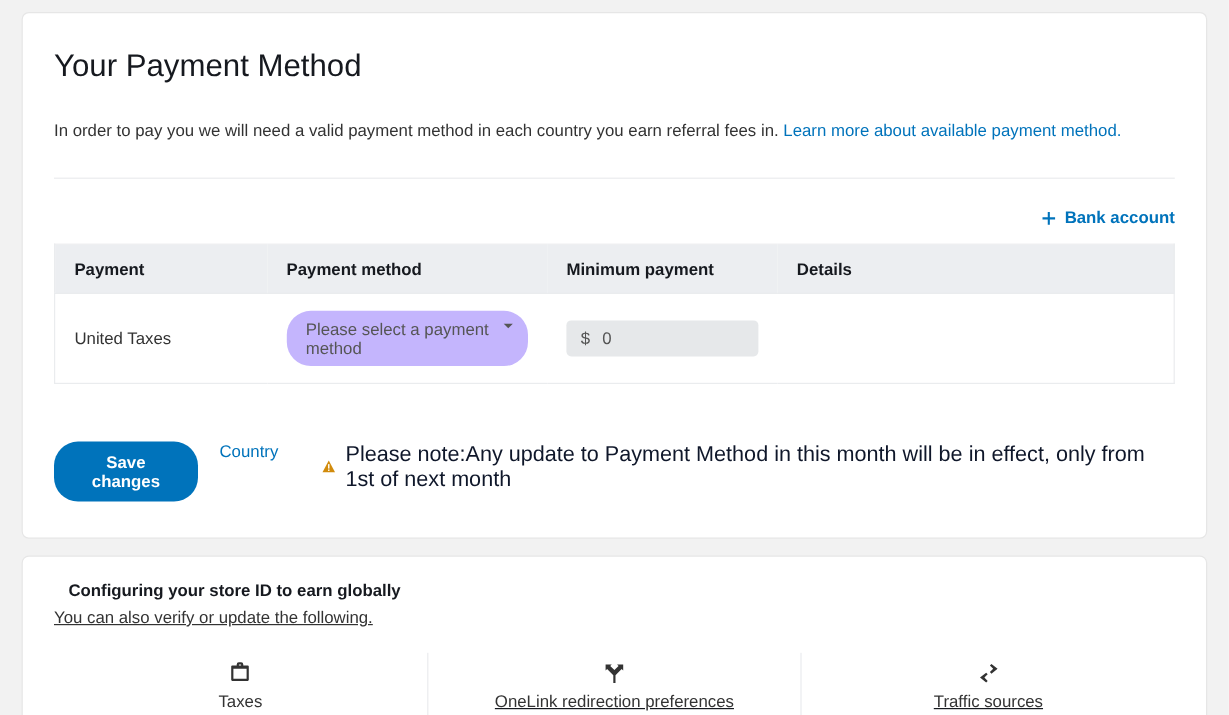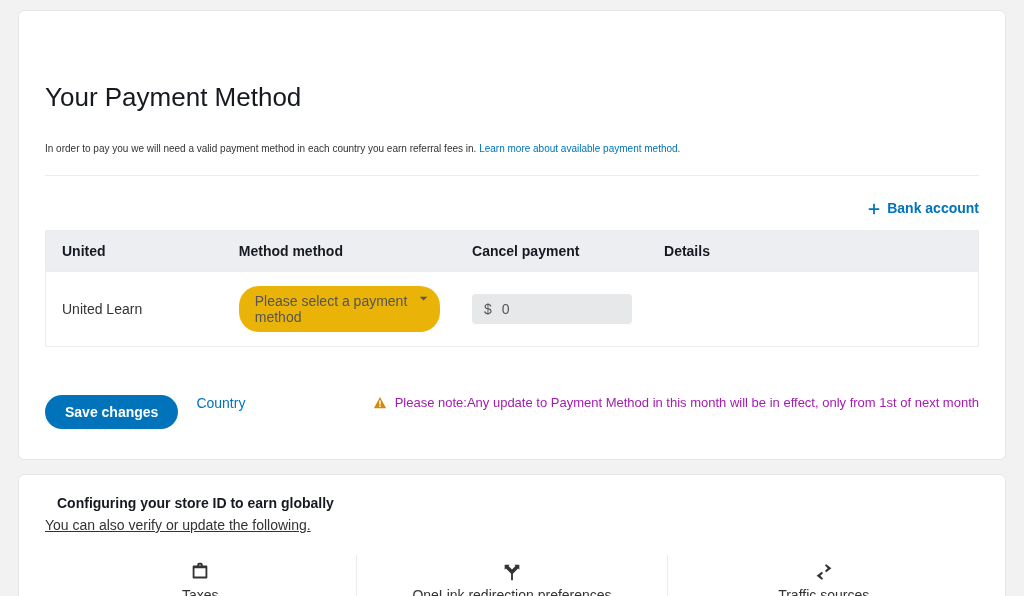--- a/index.html
+++ b/index.html
@@ -15,26 +15,25 @@
     border: 1px solid #e6e6e6;
     border-radius: 6px;
     padding: 28px 26px 30px;
     margin-bottom: 14px;
   }
   h1 {
     font-size: 26px;
     font-weight: 400;
     color: #16191f;
     margin-bottom: 14px;
-    margin-top: 43px;
   }
   .subtext {
     color: #333;
-    font-size: 10px;
-    padding-bottom: 21px;
+    font-size: 14px;
+    padding-bottom: 32px;
     border-bottom: 1px solid #eaecee;
     margin-top: 30px;
   }
   .subtext a { color: #0073bb; text-decoration: none; }
   .add-row {
     display: flex;
     justify-content: flex-end;
     padding: 24px 0 14px;
   }
   .add-link {
@@ -64,21 +63,21 @@
   }
   td {
     padding: 14px 16px;
     vertical-align: middle;
     color: #333;
   }
   .select-pill {
     display: inline-flex;
     align-items: flex-start;
     gap: 10px;
-    background: #eab308;
+    background: #c4b5fd;
     border-radius: 20px;
     padding: 7px 12px 7px 16px;
     color: #555;
     font-size: 14px;
     cursor: pointer;
   }
   .select-pill svg { width: 12px; height: 12px; fill:#555; }
   .min-input {
     display: inline-flex;
     align-items: center;
@@ -110,22 +109,22 @@
     background: none;
     border: none;
     cursor: pointer;
     font-size: 14px;
   }
   .spacer { flex: 1; }
   .notice {
     display: inline-flex;
     align-items: center;
     gap: 8px;
-    color: #a21caf;
-    font-size: 13px;
+    color: #0f172a;
+    font-size: 18px;
   }
   .notice svg { width: 14px; height: 14px; }
 
   .card2 { padding: 20px 26px 24px; }
   .store-title { font-weight: 700; font-size: 14px; margin-bottom: 6px; margin-left: 12px; }
   .store-sub { color: #333; font-size: 14px; margin-bottom: 22px; text-decoration: underline; }
   .cols {
     display: flex;
   }
   .col {
@@ -153,29 +152,29 @@
       <svg viewBox="0 0 16 16">
           <path d="M8 2v12M2 8h12"></path>
         </svg>
       <span>Bank account</span>
     </span>
   </div>
 
   <table>
     <thead>
       <tr>
-        <th style="width:19%">United</th>
-        <th style="width:25%">Method method</th>
-        <th style="width:20%">Cancel payment</th>
+        <th style="width:19%">Payment</th>
+        <th style="width:25%">Payment method</th>
+        <th style="width:20%">Minimum payment</th>
         <th>Details</th>
       </tr>
     </thead>
     <tbody>
       <tr>
-        <td>United Learn</td>
+        <td>United Taxes</td>
         <td>
           <span class="select-pill">
             <span>Please select a payment method</span>
             <svg viewBox="0 0 12 12">
                 <path d="M1 3 l5 5 l5 -5 z"></path>
               </svg>
           </span>
         </td>
         <td>
           <span class="min-input">

